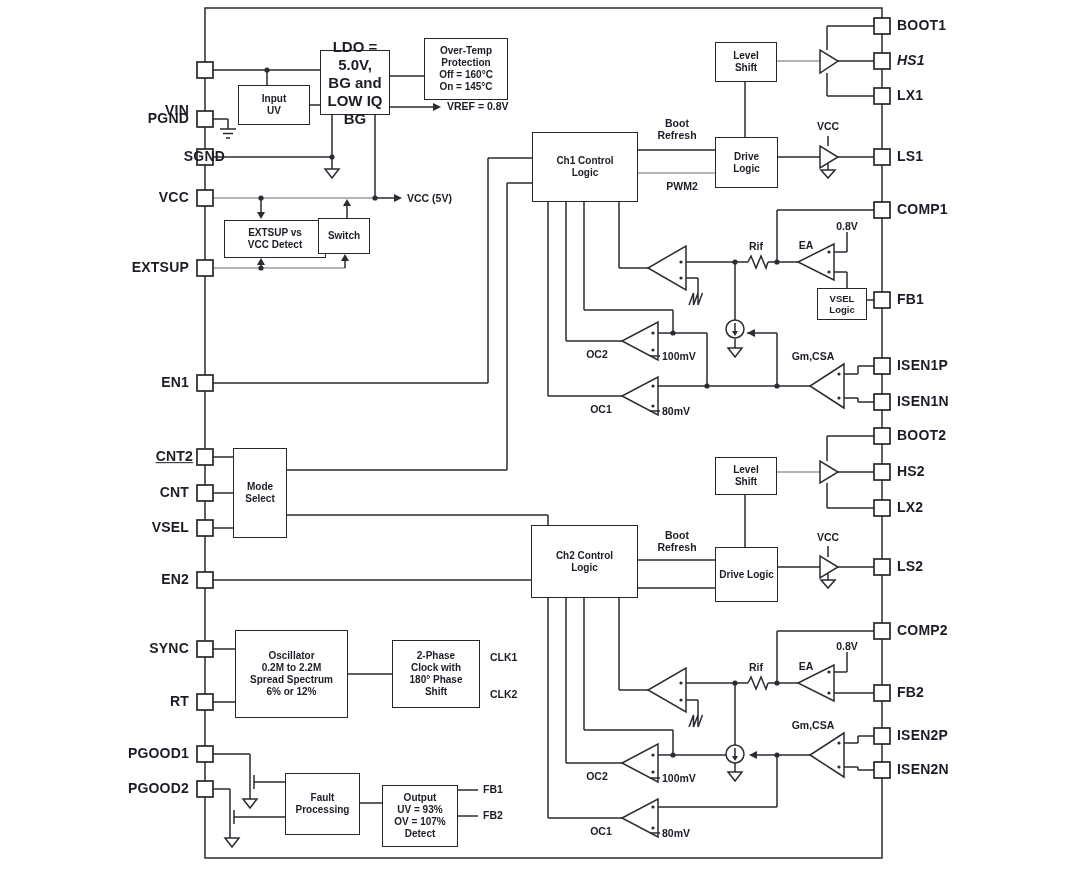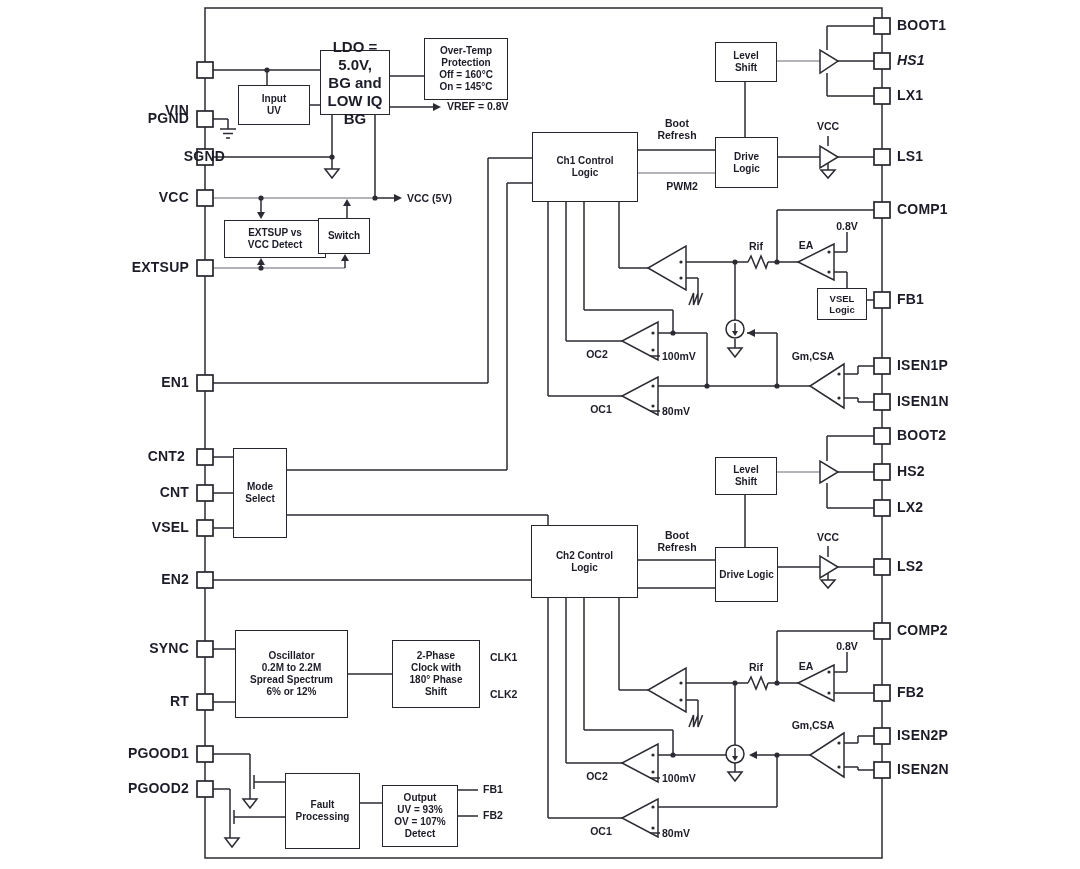--- a/index.html
+++ b/index.html
@@ -232,21 +232,21 @@
 Shift</div>
       <div class="blk" style="left: 715px; top: 547px; width: 63px; height: 55px;">Drive Logic</div>
       <div class="blk" style="left: 235px; top: 630px; width: 113px; height: 88px;">Oscillator
 0.2M to 2.2M
 Spread Spectrum
 6% or 12%</div>
       <div class="blk" style="left: 392px; top: 640px; width: 88px; height: 68px;">2-Phase
 Clock with
 180° Phase
 Shift</div>
-      <div class="blk" style="left: 285px; top: 773px; width: 75px; height: 76px;">Fault
+      <div class="blk" style="left: 285px; top: 773px; width: 75px; height: 62px;">Fault
 Processing</div>
       <div class="blk" style="left: 382px; top: 773px; width: 76px; height: 62px; margin-top: 12px;">Output
 UV = 93%
 OV = 107%
 Detect</div>
     </div>
   <div id="labels-layer">
       <span class="lbl" style="left: 447px; top: 107px; transform: translate(0px, -50%);">VREF = 0.8V</span>
       <span class="lbl" style="left: 407px; top: 199px; transform: translate(0px, -50%);">VCC (5V)</span>
       <span class="lbl mid" style="left: 677px; top: 130px; transform: translate(-50%, -50%);">Boot
@@ -275,21 +275,21 @@
       <span class="lbl" style="left: 490px; top: 658px; transform: translate(0px, -50%);">CLK1</span>
       <span class="lbl" style="left: 490px; top: 695px; transform: translate(0px, -50%);">CLK2</span>
       <span class="lbl" style="left: 483px; top: 790px; transform: translate(0px, -50%);">FB1</span>
       <span class="lbl" style="left: 483px; top: 816px; transform: translate(0px, -50%);">FB2</span>
       <span class="lbl pin-label" style="left: 189px; top: 70px; transform: translate(-100%, -50%); margin-top: 41px;">VIN</span>
       <span class="lbl pin-label" style="left: 189px; top: 119px; transform: translate(-100%, -50%);">PGND</span>
       <span class="lbl pin-label" style="left: 189px; top: 157px; transform: translate(-100%, -50%); margin-left: 36px;">SGND</span>
       <span class="lbl pin-label" style="left: 189px; top: 198px; transform: translate(-100%, -50%);">VCC</span>
       <span class="lbl pin-label" style="left: 189px; top: 268px; transform: translate(-100%, -50%);">EXTSUP</span>
       <span class="lbl pin-label" style="left: 189px; top: 383px; transform: translate(-100%, -50%);">EN1</span>
-      <span class="lbl pin-label" style="left: 185px; top: 457px; transform: translate(-100%, -50%);">CNT2</span>
+      <span class="lbl pin-label" style="left: 193px; top: 457px; transform: translate(-100%, -50%); text-decoration: underline;">CNT2</span>
       <span class="lbl pin-label" style="left: 189px; top: 493px; transform: translate(-100%, -50%);">CNT</span>
       <span class="lbl pin-label" style="left: 189px; top: 528px; transform: translate(-100%, -50%);">VSEL</span>
       <span class="lbl pin-label" style="left: 189px; top: 580px; transform: translate(-100%, -50%);">EN2</span>
       <span class="lbl pin-label" style="left: 189px; top: 649px; transform: translate(-100%, -50%);">SYNC</span>
       <span class="lbl pin-label" style="left: 189px; top: 702px; transform: translate(-100%, -50%);">RT</span>
       <span class="lbl pin-label" style="left: 189px; top: 754px; transform: translate(-100%, -50%);">PGOOD1</span>
       <span class="lbl pin-label" style="left: 189px; top: 789px; transform: translate(-100%, -50%);">PGOOD2</span>
       <span class="lbl pin-label" style="left: 897px; top: 26px; transform: translate(0px, -50%);">BOOT1</span>
       <span class="lbl pin-label" style="left: 897px; top: 61px; transform: translate(0px, -50%); font-style: italic;">HS1</span>
       <span class="lbl pin-label" style="left: 897px; top: 96px; transform: translate(0px, -50%);">LX1</span>

